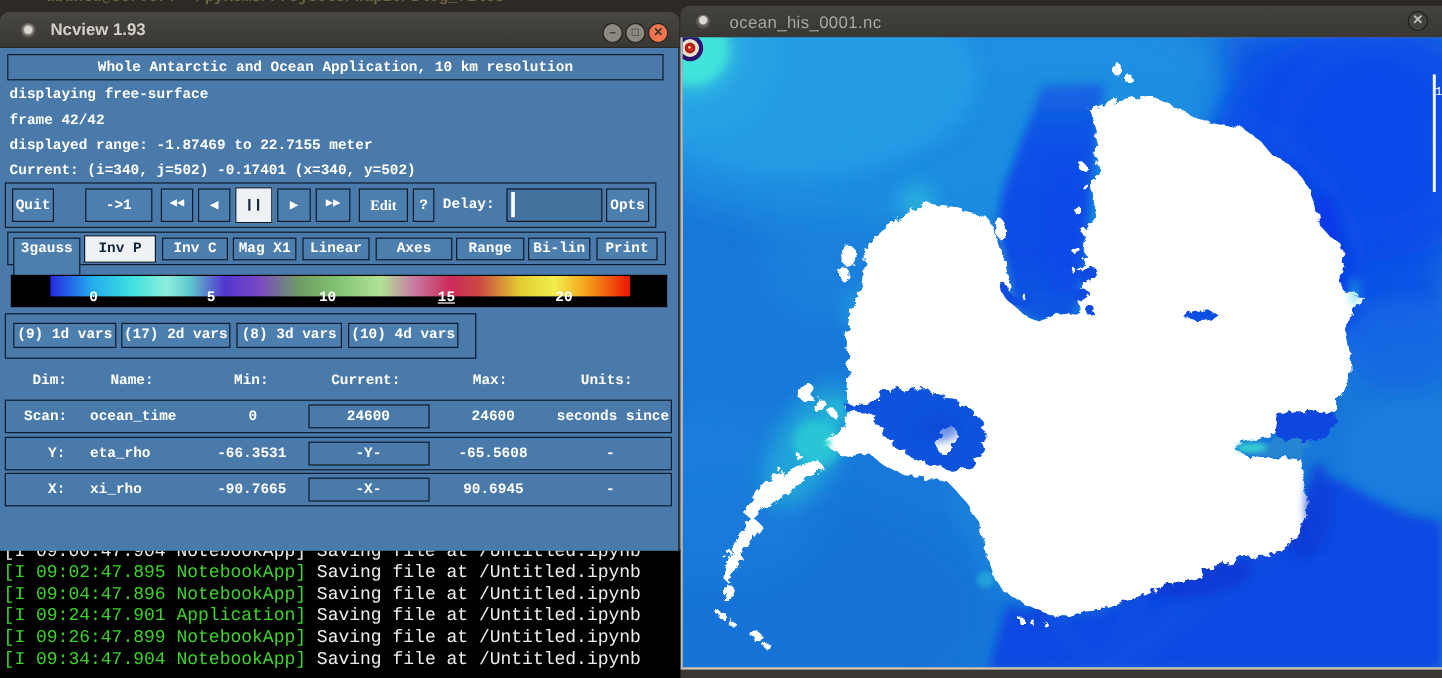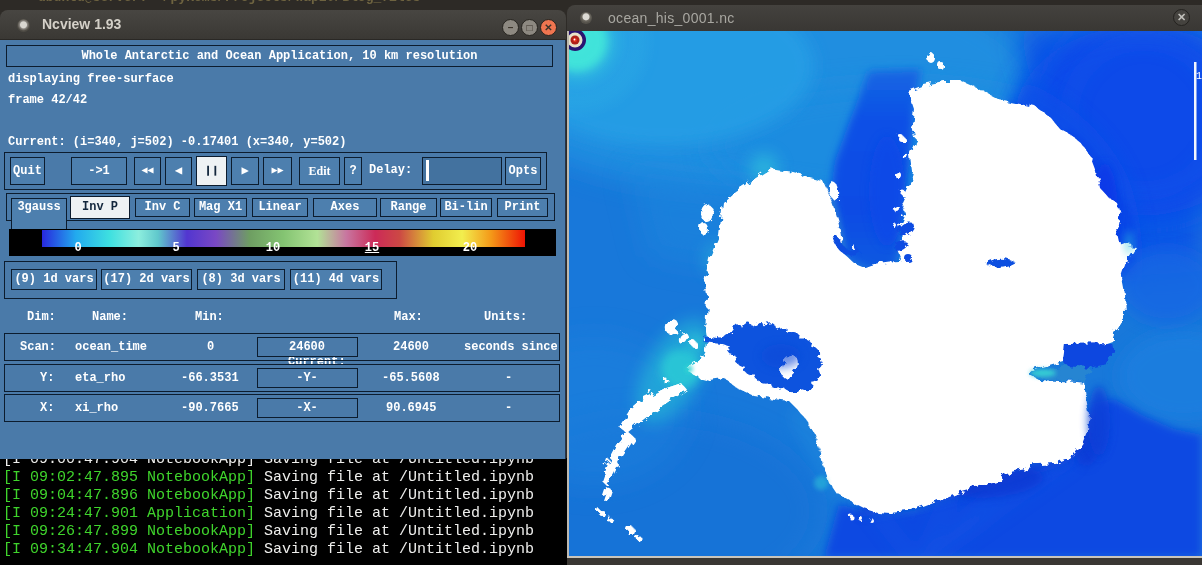--- a/index.html
+++ b/index.html
@@ -250,20 +250,21 @@
   <div class="wbtn" id="wcls">
       <span>✕</span>
     </div>
   <div id="ncbody">
 
     <div class="frame" style="left:6px;top:5px;width:547px;height:22px;"></div>
     <div class="abs" style="left:8px;top:9px;width:543px;text-align:center;">Whole Antarctic and Ocean Application, 10 km resolution</div>
 
     <div class="abs" style="left:8px;top:32px;">displaying free-surface</div>
     <div class="abs" style="left:8px;top:53px;">frame 42/42</div>
+    <div class="abs" style="left:8px;top:74px;">displayed range: -1.87469 to 22.7155 meter</div>
     <div class="abs" style="left:8px;top:95px;">Current: (i=340, j=502) -0.17401 (x=340, y=502)</div>
 
     <div class="frame" style="left:4px;top:112px;width:543px;height:38px;"></div>
     <div class="btn" style="left:10px;top:117px;width:35px;height:28px;line-height:26px;">Quit</div>
     <div class="btn" style="left:71px;top:117px;width:56px;height:28px;line-height:26px;">-&gt;1</div>
     <div class="btn" style="left:134px;top:117px;width:27px;height:28px;line-height:26px;font-size:10px;">◀◀</div>
     <div class="btn" style="left:165px;top:117px;width:27px;height:28px;line-height:26px;">◀</div>
     <div class="btn on" style="left:196px;top:116px;width:31px;height:30px;line-height:28px;">❙❙</div>
     <div class="btn" style="left:231px;top:117px;width:28px;height:28px;line-height:26px;">▶</div>
     <div class="btn" style="left:263px;top:117px;width:29px;height:28px;line-height:26px;font-size:10px;">▶▶</div>
@@ -292,26 +293,26 @@
       <div class="abs mono" style="left:161px;top:12px;width:12px;color:#fff;font-weight:bold;text-align:center;">5</div>
       <div class="abs mono" style="left:255px;top:12px;width:18px;color:#fff;font-weight:bold;text-align:center;">10</div>
       <div class="abs mono" style="left:354px;top:12px;width:18px;color:#fff;font-weight:bold;text-align:center;text-decoration:underline;">15</div>
       <div class="abs mono" style="left:452px;top:12px;width:18px;color:#fff;font-weight:bold;text-align:center;">20</div>
     </div>
 
     <div class="frame" style="left:4px;top:221px;width:393px;height:38px;"></div>
     <div class="btn" style="left:11px;top:229px;width:86px;height:21px;line-height:19px;">(9) 1d vars</div>
     <div class="btn" style="left:101px;top:229px;width:91px;height:21px;line-height:19px;">(17) 2d vars</div>
     <div class="btn" style="left:197px;top:229px;width:88px;height:21px;line-height:19px;">(8) 3d vars</div>
-    <div class="btn" style="left:290px;top:229px;width:92px;height:21px;line-height:19px;">(11) 4d vars</div>
+    <div class="btn" style="left:290px;top:229px;width:92px;height:21px;line-height:19px;">(10) 4d vars</div>
 
     <div class="abs" style="left:27px;top:270px;">Dim:</div>
     <div class="abs" style="left:92px;top:270px;">Name:</div>
     <div class="abs" style="left:195px;top:270px;">Min:</div>
-    <div class="abs" style="left:288px;top:270px;margin-top:45px;">Current:</div>
+    <div class="abs" style="left:276px;top:270px;">Current:</div>
     <div class="abs" style="left:394px;top:270px;">Max:</div>
     <div class="abs" style="left:484px;top:270px;">Units:</div>
 
     <div class="frame" style="left:4px;top:293px;width:556px;height:28px;"></div>
     <div class="abs" style="left:20px;top:300px;">Scan:</div>
     <div class="abs" style="left:75px;top:300px;">ocean_time</div>
     <div class="abs" style="left:207px;top:300px;">0</div>
     <div class="frame" style="left:257px;top:297px;width:101px;height:20px;border-width:1.5px;">
         <div class="abs" style="width:98px;text-align:center;top:2px;">24600</div>
       </div>

